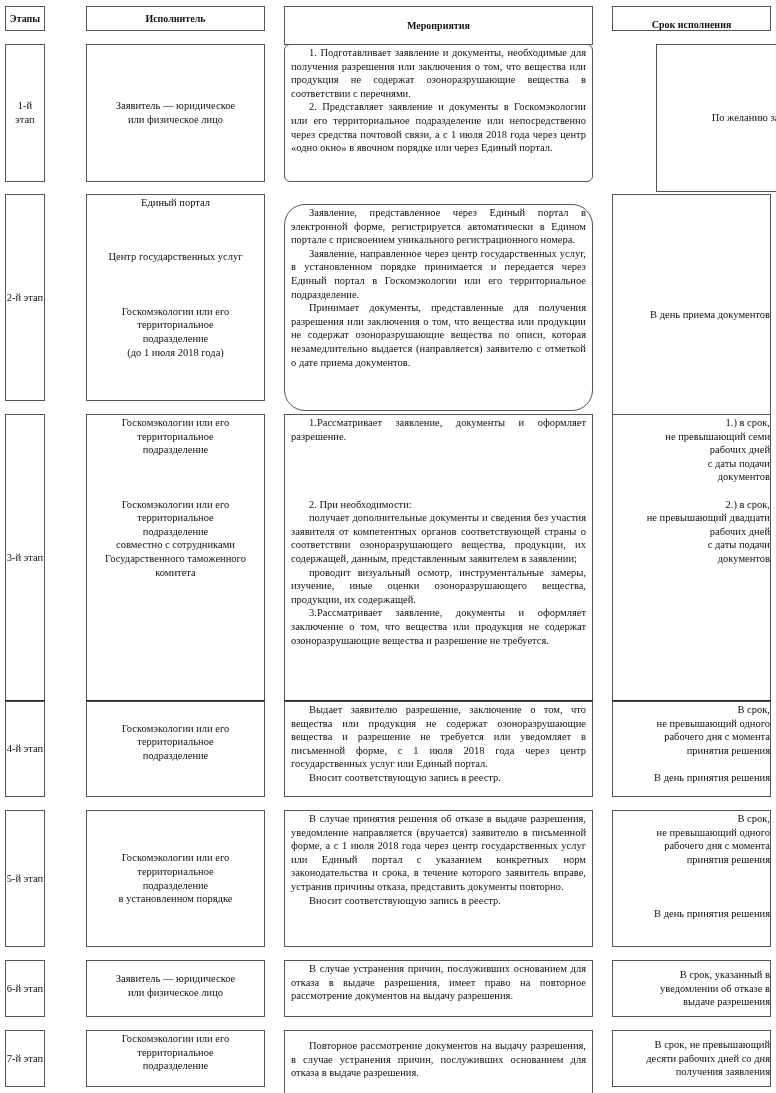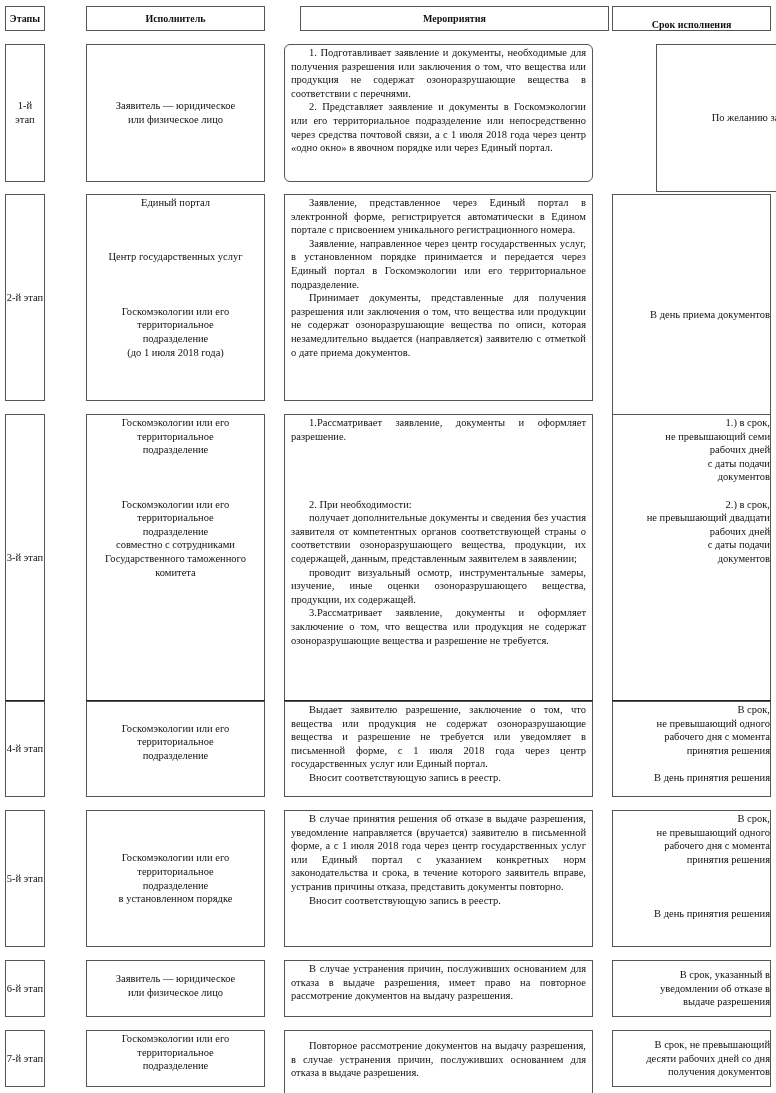--- a/index.html
+++ b/index.html
@@ -20,21 +20,21 @@
 </style>
 </head>
 <body>
 
 <div class="box hdr c1" style="top:6px;height:25px;">
     <span>Этапы</span>
   </div>
 <div class="box hdr c2" style="top:6px;height:25px;">
     <span>Исполнитель</span>
   </div>
-<div class="box hdr c3" style="top:6px;height:25px;margin-left:16px;">
+<div class="box hdr c3" style="top:6px;height:39px;">
     <span>Мероприятия</span>
   </div>
 <div class="box hdr c4" style="top:6px;height:25px;">
     <span>Срок исполнения</span>
   </div>
 
 <div class="box center c1" style="top:44px;height:138px;">
   <div>1-й</div>
   <div>этап</div>
 </div>
@@ -60,21 +60,21 @@
     <div class="gap"></div>
   <div>Центр государственных услуг</div>
   <div class="gap"></div>
     <div class="gap"></div>
     <div class="gap"></div>
   <div>Госкомэкологии или его</div>
   <div>территориальное</div>
   <div>подразделение</div>
   <div>(до 1 июля 2018 года)</div>
 </div>
-<div class="box txt c3" style="top:194px;height:207px;">
+<div class="box txt c3" style="top:204px;height:207px;border-radius:21px;">
   <p>Заявление, представленное через Единый портал в электронной форме, регистрируется автоматически в Едином портале с присвоением уникального регистрационного номера.</p>
   <p>Заявление, направленное через центр государственных услуг, в установленном порядке принимается и передается через Единый портал в Госкомэкологии или его территориальное подразделение.</p>
   <p>Принимает документы, представленные для получения разрешения или заключения о том, что вещества или продукции не содержат озоноразрушающие вещества по описи, которая незамедлительно выдается (направляется) заявителю с отметкой о дате приема документов.</p>
 </div>
 <div class="box center c4" style="top:194px;height:242px;">
   <div>В день приема документов</div>
 </div>
 
 <div class="box center c1" style="top:414px;height:287px;">
   <div>3-й этап</div>
@@ -191,14 +191,14 @@
   <div>Госкомэкологии или его</div>
   <div>территориальное</div>
   <div>подразделение</div>
 </div>
 <div class="box txt c3" style="top:1030px;height:70px;padding-top:8px;">
   <p>Повторное рассмотрение документов на выдачу разрешения, в случае устранения причин, послуживших основанием для отказа в выдаче разрешения.</p>
 </div>
 <div class="box center c4" style="top:1030px;height:57px;">
   <div>В срок, не превышающий</div>
   <div>десяти рабочих дней со дня</div>
-  <div>получения документов</div>
+  <div>получения заявления</div>
 </div>
 
 </body></html>

